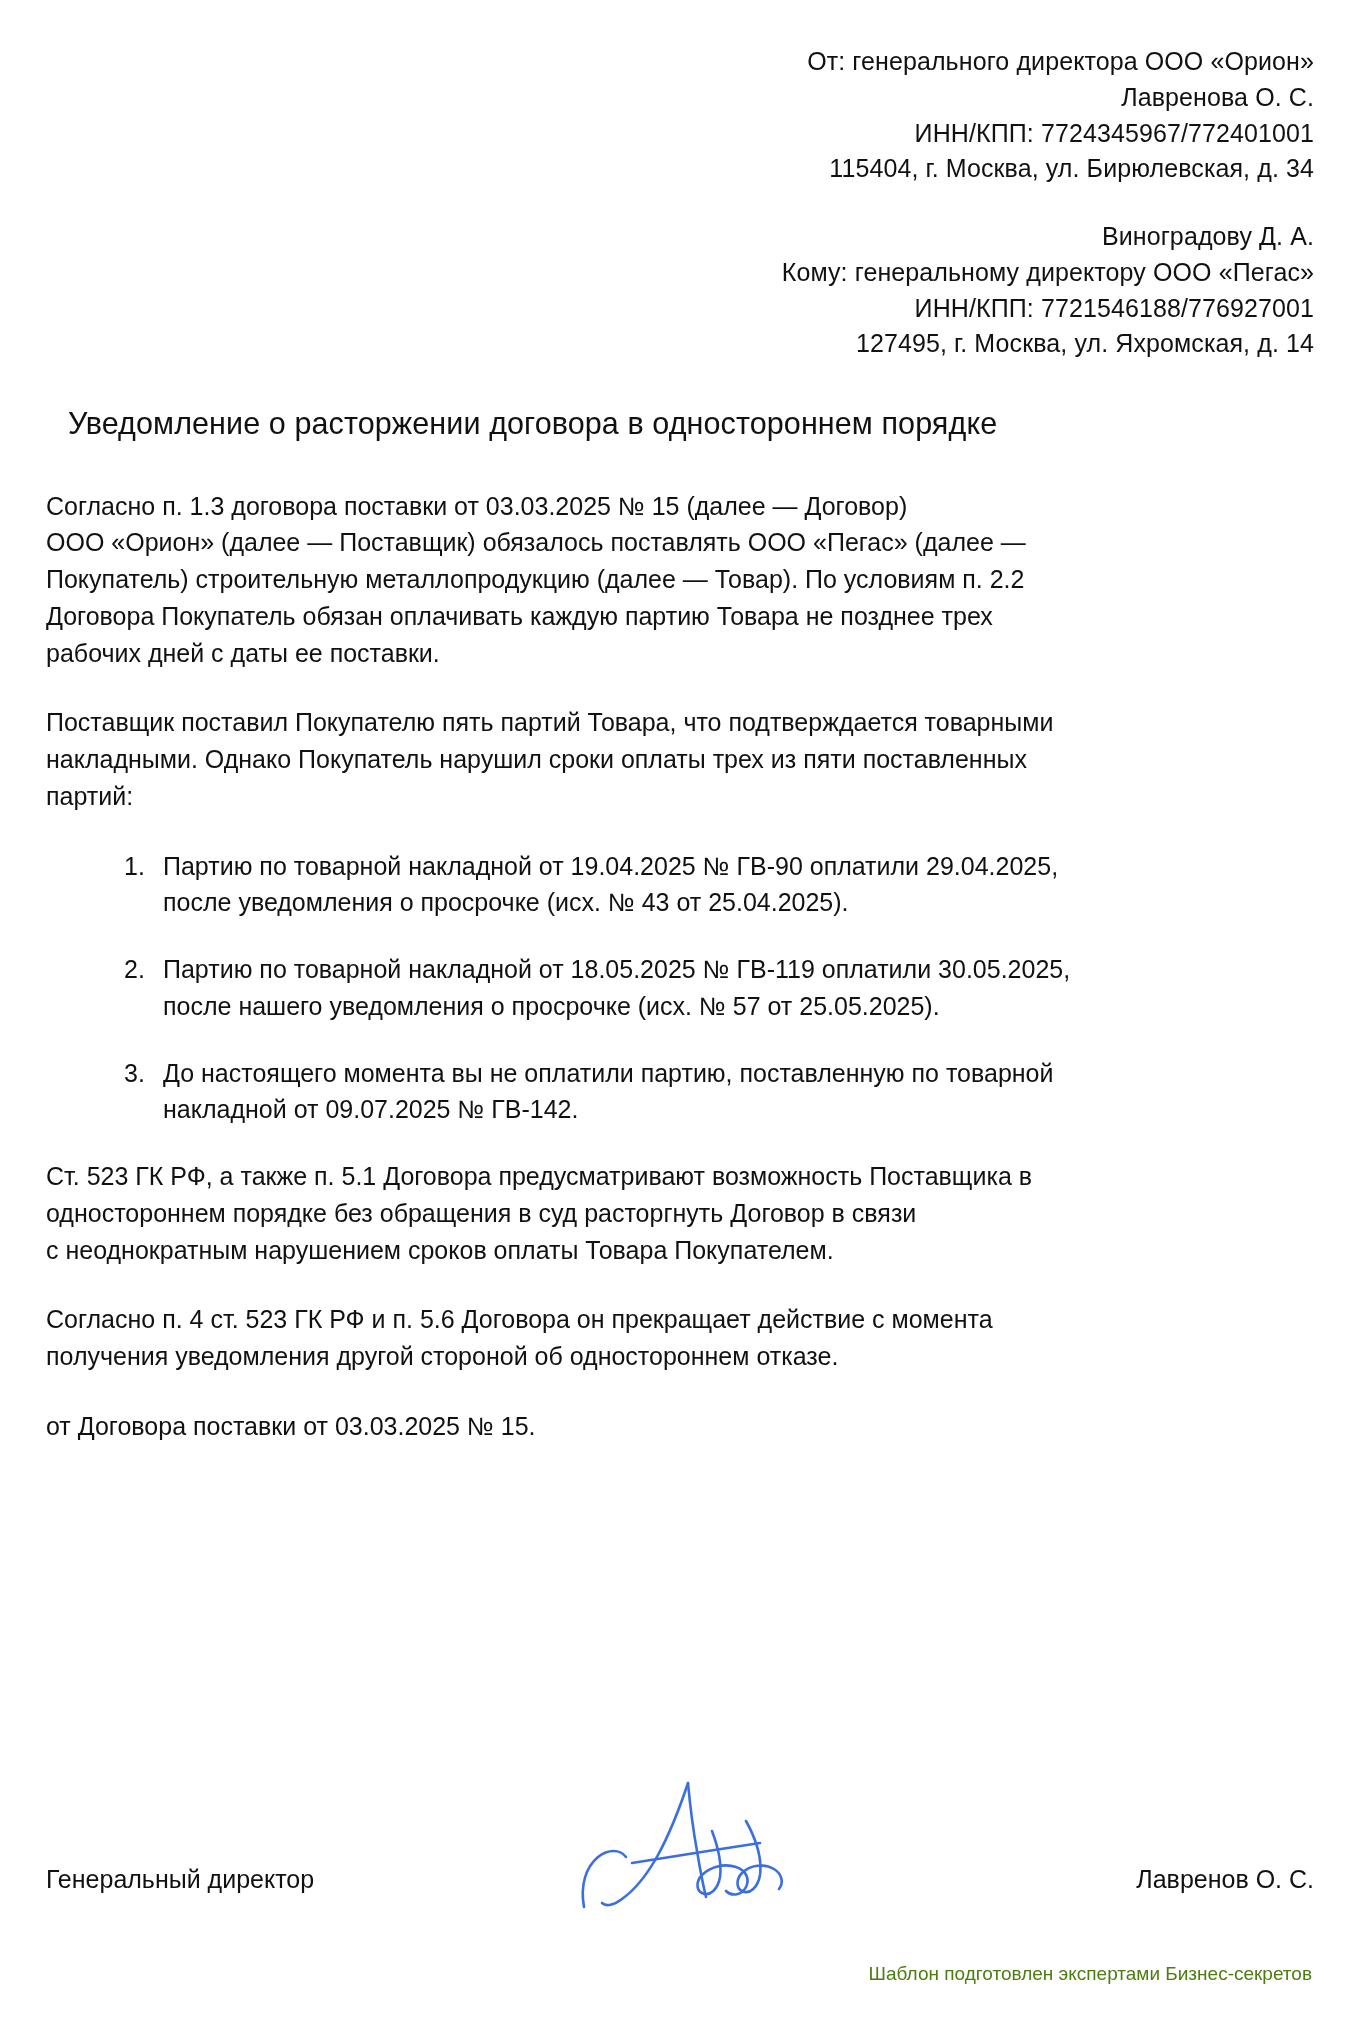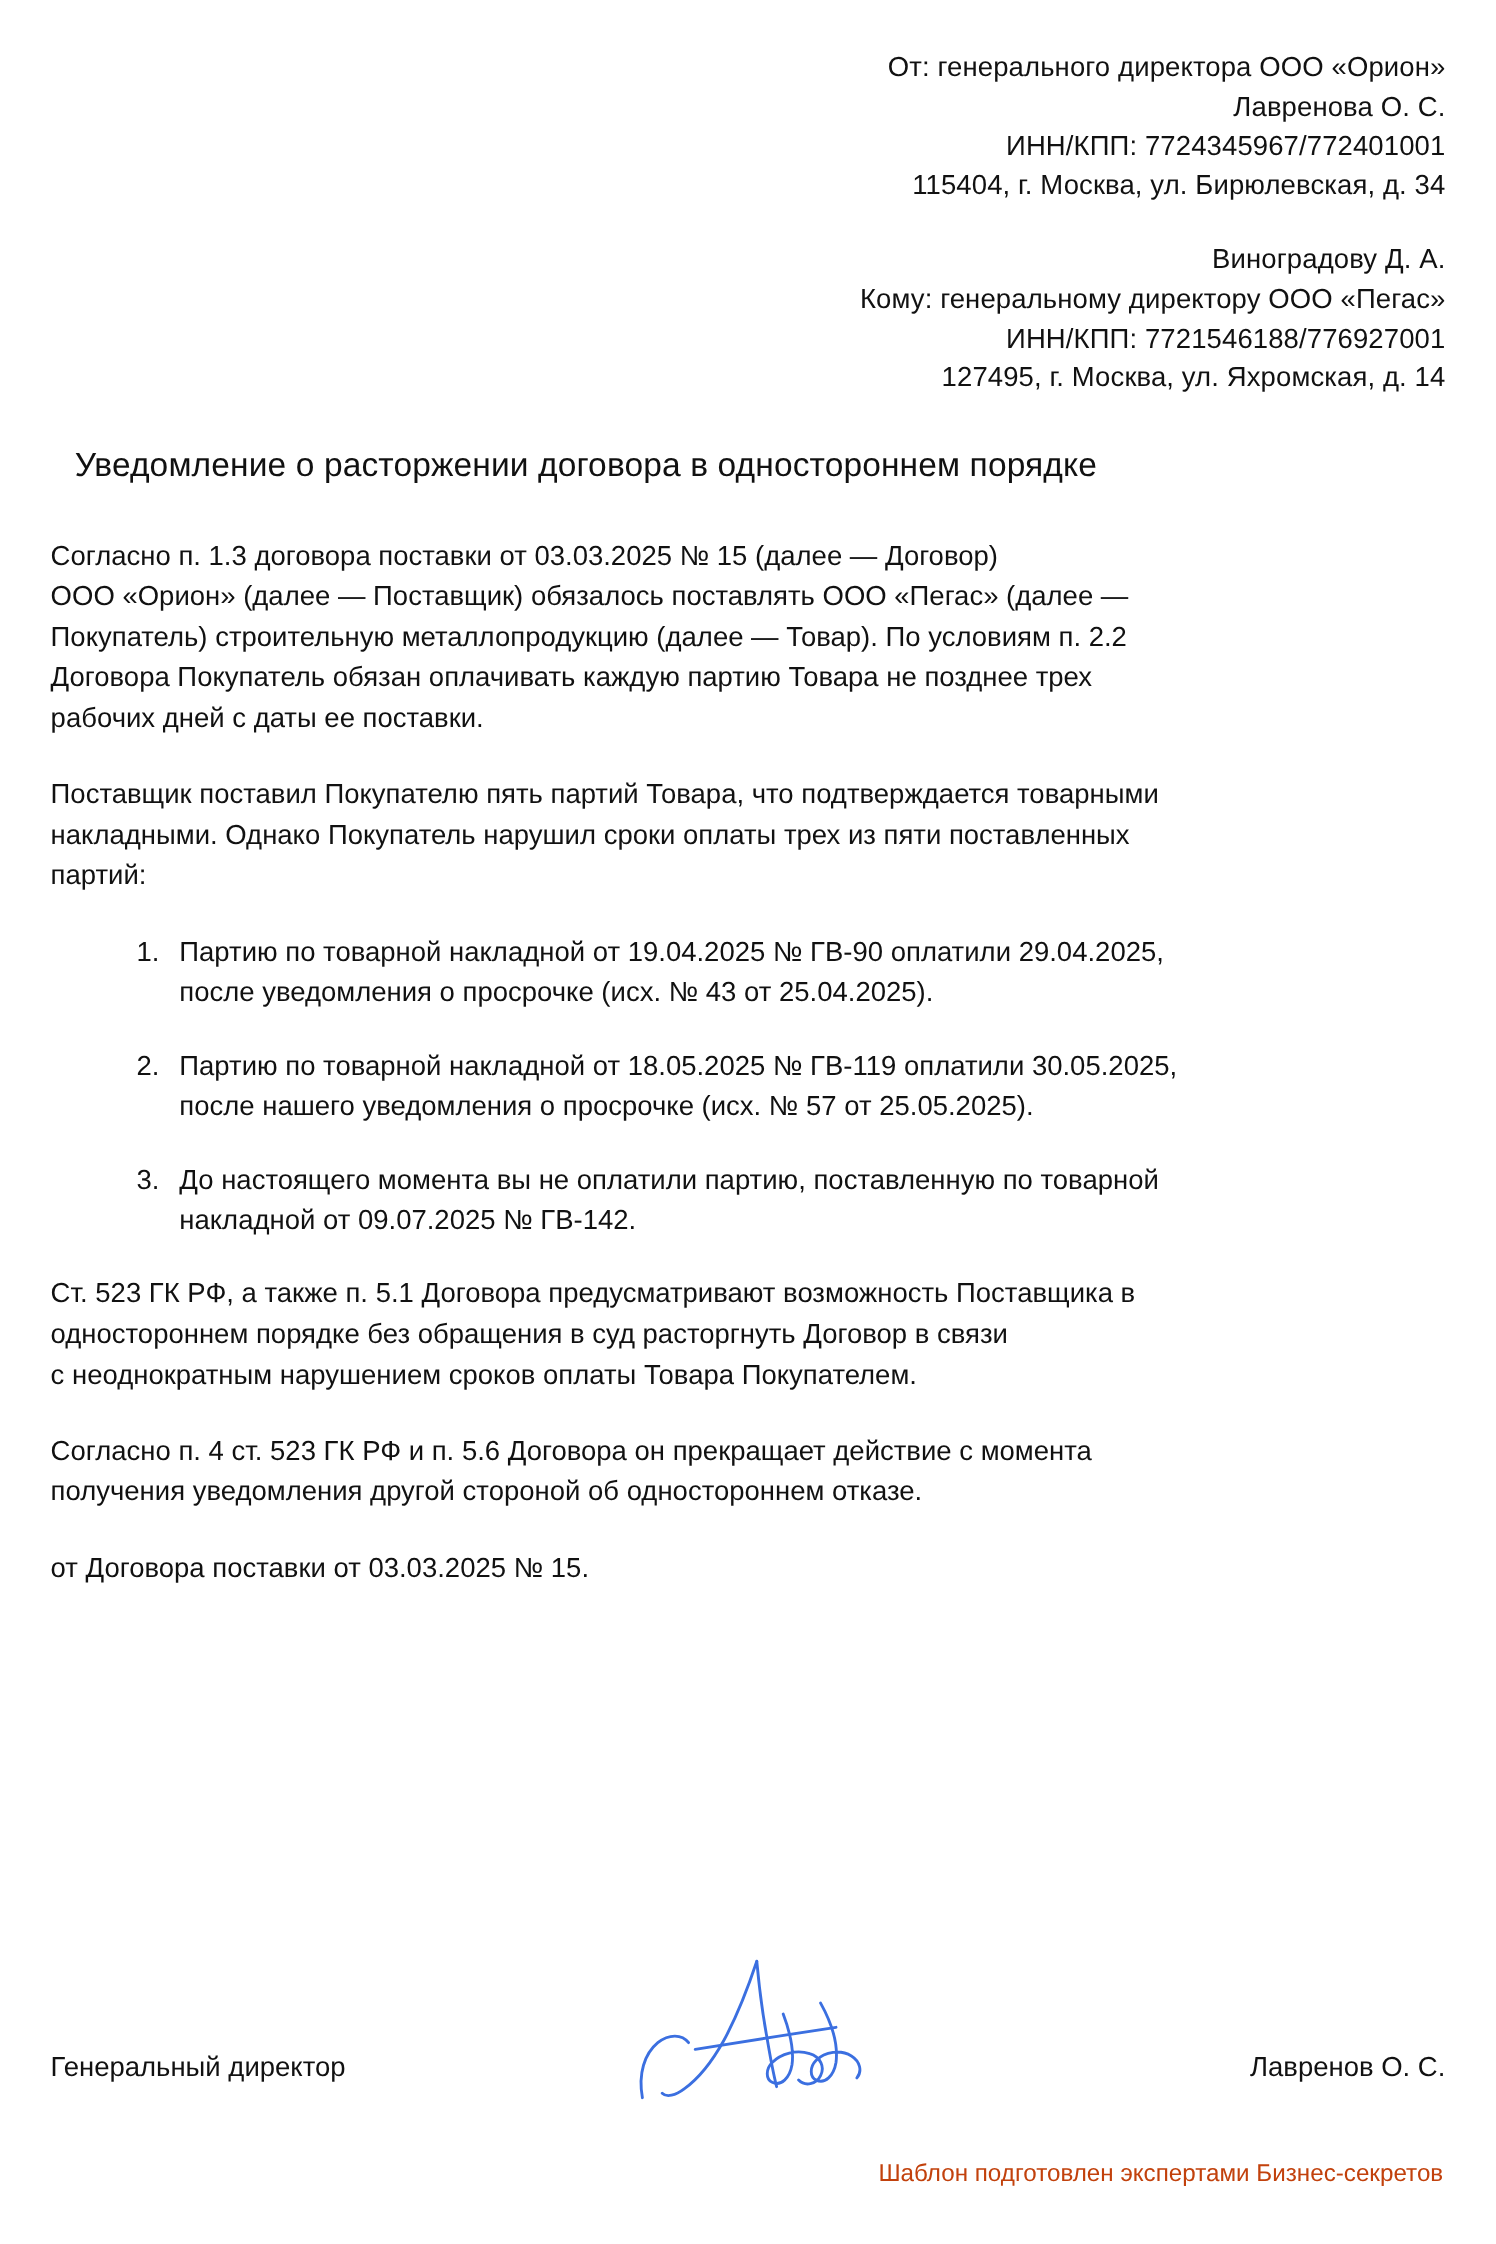--- a/index.html
+++ b/index.html
@@ -122,23 +122,23 @@
     overflow: visible;
   }
 
   
   .footer {
     position: absolute;
     left: 46px;
     right: 48px;
     top: 1962px;
     text-align: right;
-    font-size: 22px;
+    font-size: 19px;
     line-height: 1.3;
-    color: #c2410c;
+    color: #4d7c0f;
   }
 </style>
 </head>
 <body>
 
 <div class="page">
 
   <div class="addr-block sender">
     <span class="line">От: генерального директора ООО «Орион»</span>
     <span class="line">Лавренова О. С.</span>

